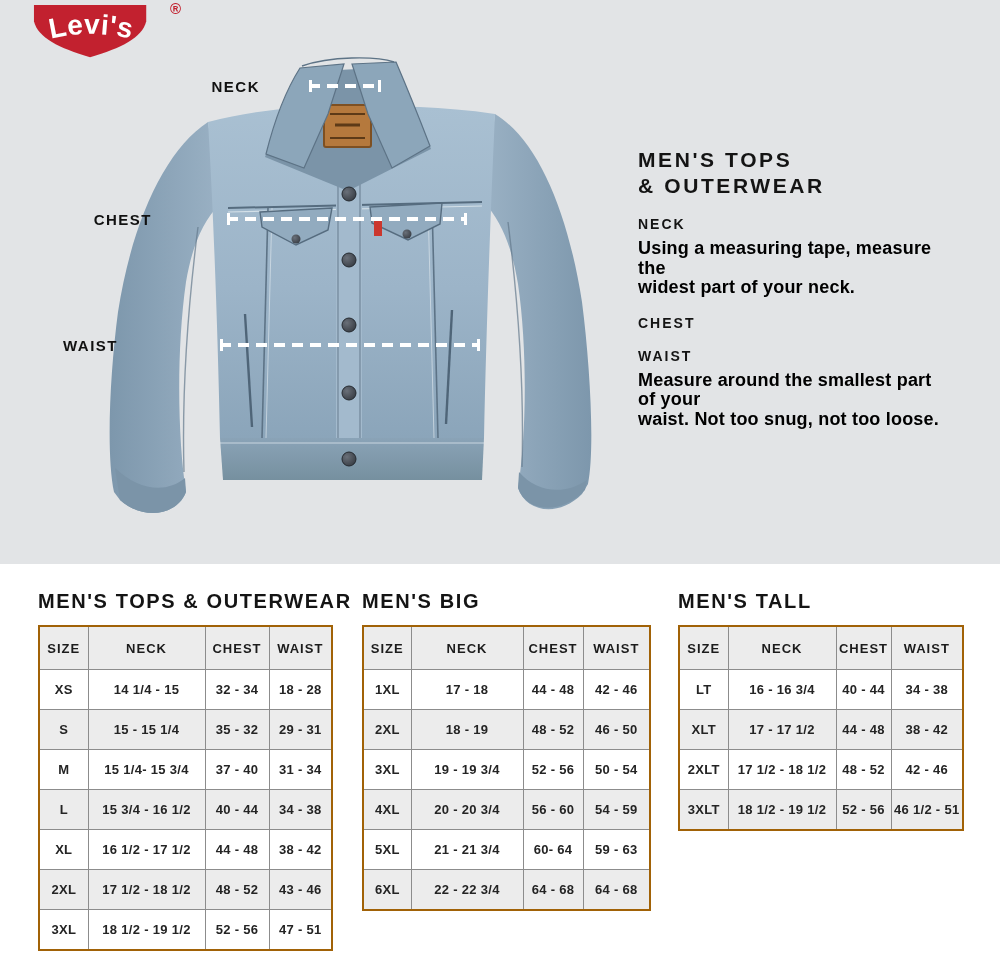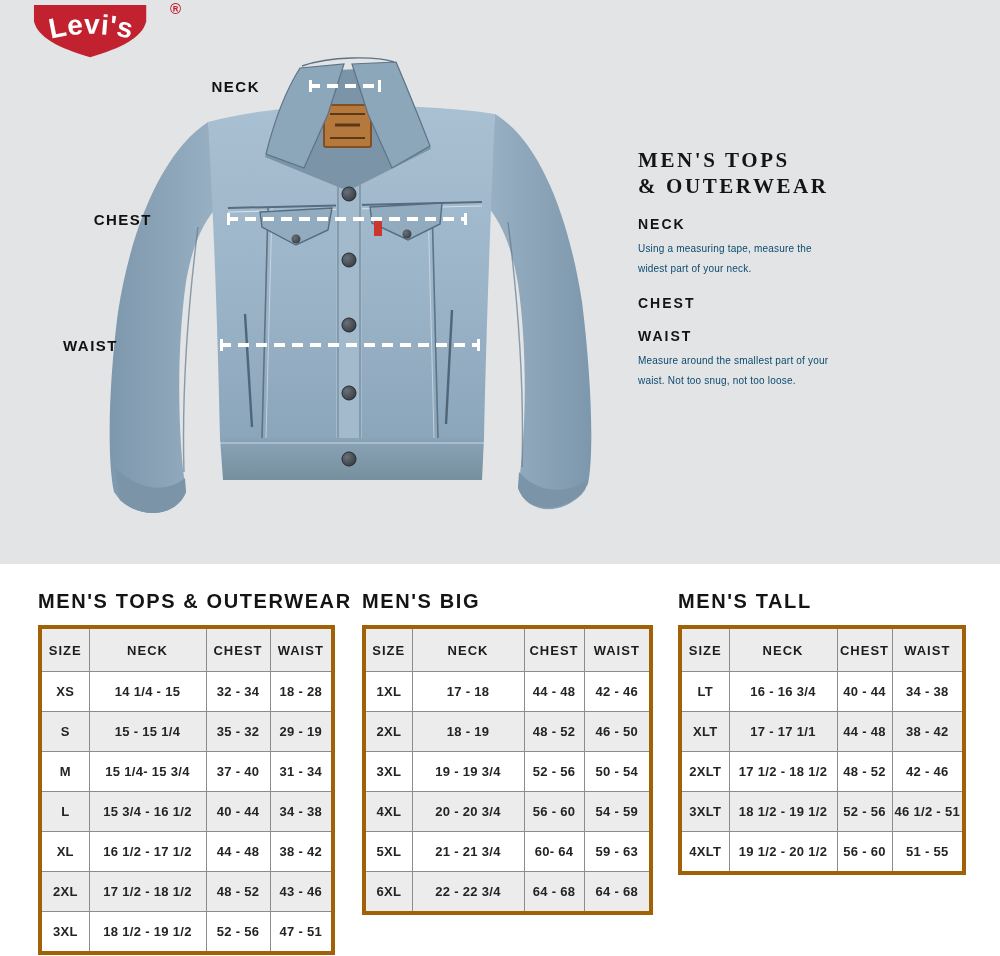--- a/index.html
+++ b/index.html
@@ -25,30 +25,30 @@
     background:repeating-linear-gradient(90deg,#ffffff 0 11px,rgba(0,0,0,0) 11px 18px);}
   .dash-line::before,.dash-line::after{content:"";position:absolute;top:-4px;width:3px;height:12px;background:#ffffff;}
   .dash-line::before{left:0;}
   .dash-line::after{right:0;}
   .dash-line.neck{left:309px;top:84px;width:72px;}
   .dash-line.chest{left:227px;top:217px;width:240px;}
   .dash-line.waist{left:220px;top:343px;width:260px;}
 
   
   .guide{position:absolute;left:638px;top:147px;width:310px;color:#161616;}
-  .guide-title{font-size:21px;font-weight:bold;letter-spacing:2.6px;line-height:26px;white-space:pre-line;color:#141414;font-family:Liberation Serif, serif;}
+  .guide-title{font-size:21px;font-weight:bold;letter-spacing:2.6px;line-height:26px;white-space:pre-line;color:#141414;}
   .guide-section{margin-top:17px;}
   .guide-section .sec-head{font-size:14px;font-weight:bold;letter-spacing:2px;color:#141414;margin-bottom:7px;}
-  .guide-section .sec-body{font-size:10px;line-height:19.5px;letter-spacing:.2px;color:#0c4a6e;white-space:pre-line;}
+  .guide-section .sec-body{font-size:18px;line-height:19.5px;letter-spacing:.2px;color:#000000;white-space:pre-line;font-weight:bold;}
 
   
   .bottom-section{position:absolute;left:0;top:564px;width:1000px;height:392px;background:#ffffff;}
   .size-table{position:absolute;}
   .size-table .tbl-title{font-size:20px;font-weight:bold;letter-spacing:1.6px;color:#141414;margin-bottom:12px;white-space:nowrap;}
-  .size-table table{border-collapse:collapse;table-layout:fixed;border:4px solid #a16207;}
+  .size-table table{border-collapse:collapse;table-layout:fixed;border:2px solid #a16207;}
   .size-table th,.size-table td{border:1px solid #8c8c8c;text-align:center;vertical-align:middle;padding:0 2px;}
   .size-table th{height:42px;background:#ececec;font-size:13px;font-weight:bold;letter-spacing:1px;color:#1c1c1c;}
   .size-table td{height:39px;font-size:13px;font-weight:600;letter-spacing:.3px;color:#242424;}
   .size-table tbody tr:nth-child(even) td{background:#ececec;}
   .size-table tbody tr:nth-child(odd) td{background:#ffffff;}
   .tbl-1{left:38px;top:26px;}
   .tbl-2{left:362px;top:26px;}
   .tbl-3{left:678px;top:26px;}
 </style>
 </head>
@@ -200,21 +200,21 @@
             <tr>
               <td>XS</td>
               <td>14 1/4 - 15</td>
               <td>32 - 34</td>
               <td>18 - 28</td>
             </tr>
             <tr>
               <td>S</td>
               <td>15 - 15 1/4</td>
               <td>35 - 32</td>
-              <td>29 - 19</td>
+              <td>29 - 31</td>
             </tr>
             <tr>
               <td>M</td>
               <td>15 1/4- 15 3/4</td>
               <td>37 - 40</td>
               <td>31 - 34</td>
             </tr>
             <tr>
               <td>L</td>
               <td>15 3/4 - 16 1/2</td>
@@ -320,40 +320,34 @@
           </thead>
           <tbody>
             <tr>
               <td>LT</td>
               <td>16 - 16 3/4</td>
               <td>40 - 44</td>
               <td>34 - 38</td>
             </tr>
             <tr>
               <td>XLT</td>
-              <td>17 - 17 1/1</td>
+              <td>17 - 17 1/2</td>
               <td>44 - 48</td>
               <td>38 - 42</td>
             </tr>
             <tr>
               <td>2XLT</td>
               <td>17 1/2 - 18 1/2</td>
               <td>48 - 52</td>
               <td>42 - 46</td>
             </tr>
             <tr>
               <td>3XLT</td>
               <td>18 1/2 - 19 1/2</td>
               <td>52 - 56</td>
               <td>46 1/2 - 51</td>
             </tr>
-            <tr>
-              <td>4XLT</td>
-              <td>19 1/2 - 20 1/2</td>
-              <td>56 - 60</td>
-              <td>51 - 55</td>
-            </tr>
           </tbody>
         </table>
     </div>
   </div>
 
 </div>
 
 </body></html>

